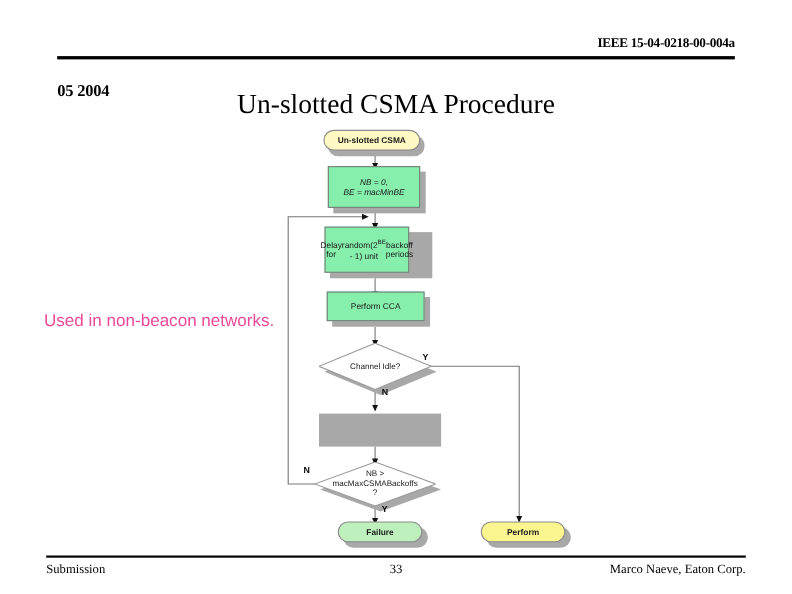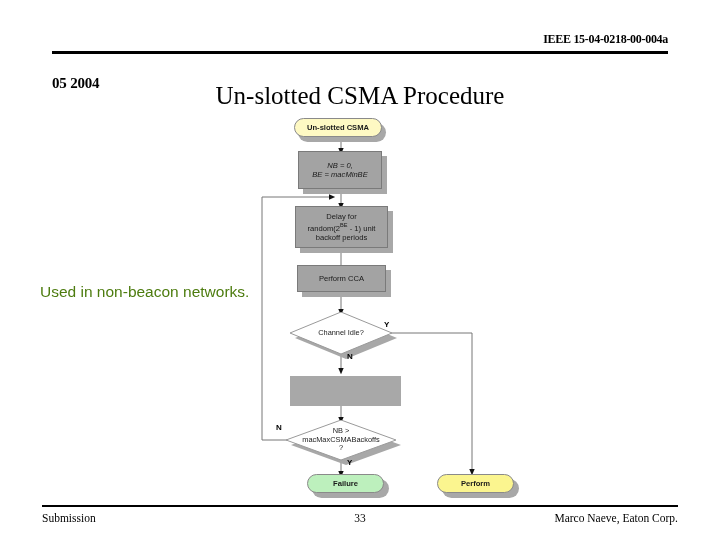--- a/index.html
+++ b/index.html
@@ -70,21 +70,21 @@
 
   
   #body-note {
     position: absolute;
     left: 40px;
     top: 281px;
     width: 215px;
     font-family: "Liberation Sans", sans-serif;
     font-size: 15.5px;
     line-height: 21px;
-    color: #4d7c0f;
+    color: #ec4899;
   }
 
   
   #flowchart {
     position: absolute;
     left: 0;
     top: 0;
     width: 720px;
     height: 540px;
     pointer-events: none;
@@ -102,21 +102,21 @@
     color: #1a1a1a;
     pointer-events: auto;
   }
   
   #flowchart .shadow {
     position: absolute;
     background: #a8a8a8;
     pointer-events: none;
   }
   #flowchart .proc {
-    background: #a3a3a3;
+    background: #86efac;
     border: 1px solid #7a7a7a;
   }
   #flowchart .term {
     border: 1px solid #8a8a8a;
     border-radius: 11px;
     font-weight: bold;
   }
   #flowchart .term-start { background: #fef9c3; }
   #flowchart .term-fail  { background: #bdf0bd; }
   #flowchart .term-succ  { background: #fbf58f; }
@@ -232,21 +232,21 @@
     <span>Un-slotted CSMA</span>
   </div>
 
   <div class="shadow" style="left:303px; top:156px; width:84px; height:38px;"></div>
   <div class="node proc" style="left:298px; top:151px; width:84px; height:38px; flex-direction:column;">
     <span class="ital">NB = 0,</span>
     <span class="ital">BE = macMinBE</span>
   </div>
 
   <div class="shadow" style="left:300px; top:211px; width:93px; height:42px;"></div>
-  <div class="node proc" style="left:295px; top:206px; width:93px; height:42px; flex-direction:column;">
+  <div class="node proc" style="left:295px; top:206px; width:77px; height:42px; flex-direction:row;">
     <span>Delay for</span>
     <span>
       <span>random(2</span><sup style="font-size:5.6px">BE</sup><span> - 1) unit</span>
     </span>
     <span>backoff periods</span>
   </div>
 
   <div class="shadow" style="left:302px; top:270px; width:89px; height:27px;"></div>
   <div class="node proc" style="left:297px; top:265px; width:89px; height:27px;">
     <span>Perform CCA</span>

